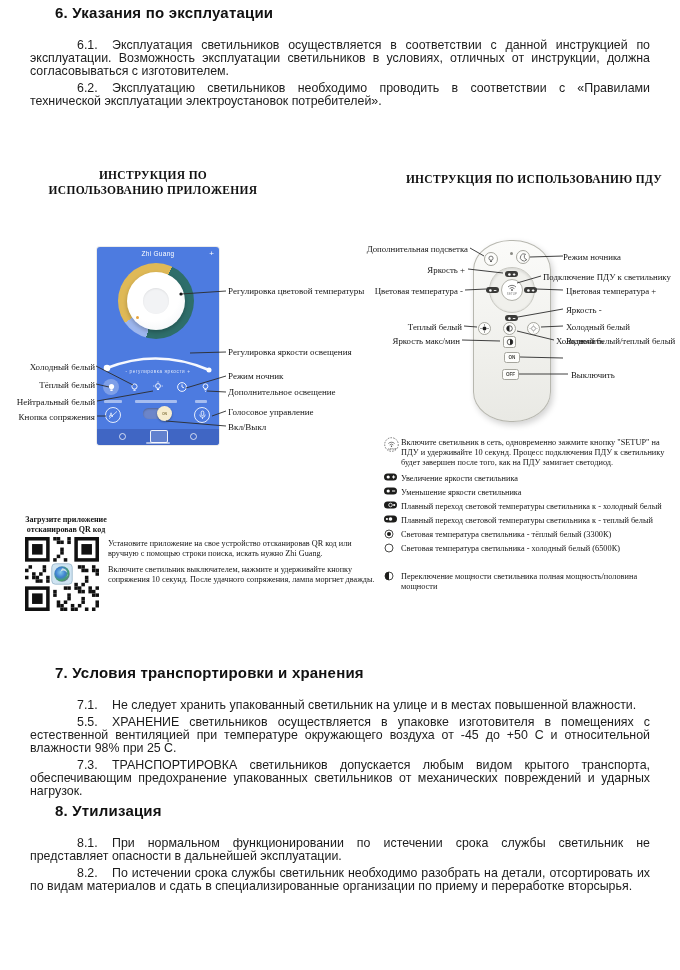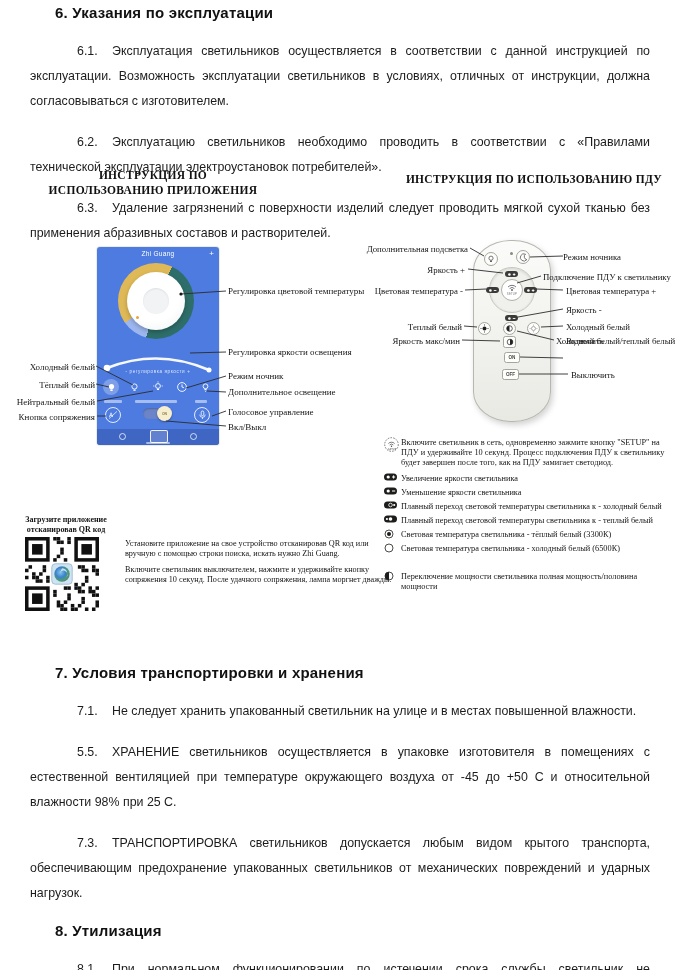--- a/index.html
+++ b/index.html
@@ -2,21 +2,21 @@
 <html style="--app-background: #4d7be0; --app-navbar: #4066c4; --dial-warm: #dfb957; --dial-cool: #2e6e6a;"><head>
 <meta charset="utf-8">
 <style>
   html,body{margin:0;padding:0;background:#888;}
   .page{position:relative;width:680px;height:970px;background:#ffffff;overflow:hidden;
         font-family:"Liberation Sans",sans-serif;color:#1c1c1c;}
   
   .txt{position:absolute;left:0;width:680px;}
   .txt h2{font-size:15px;font-weight:bold;margin:0 0 18px 55px;letter-spacing:.2px;color:#111;}
   .txt h2.h8{margin:4px 0 18px 55px;}
-  .txt p{margin:16px 30px;font-size:12.4px;line-height:25px;text-align:justify;}
+  .txt p{margin:4px 30px;font-size:12.4px;line-height:13px;text-align:justify;}
   .pnum{display:inline-block;width:82px;padding-left:47px;box-sizing:border-box;}
   .col-title{position:absolute;font-family:"Liberation Serif",serif;font-size:11.5px;font-weight:600;
              text-align:center;line-height:15px;letter-spacing:.3px;color:#111;}
   
   .lbl{position:absolute;font-family:"Liberation Serif",serif;font-size:9px;line-height:10px;
        white-space:nowrap;color:#151515;z-index:3;}
   .ra{text-align:right;}
   .rl{font-size:8.8px;}
   .lines{position:absolute;left:0;top:0;z-index:2;pointer-events:none;}
   .lines line{stroke:#2b2b2b;stroke-width:.9;}
@@ -75,33 +75,32 @@
   .sq-btn{position:absolute;background:#fdfdfb;border:1px solid #a5a59d;border-radius:2.5px;box-sizing:border-box;
     display:flex;align-items:center;justify-content:center;font-size:4.6px;font-weight:bold;color:#4a4a46;}
   
   .leg-row{position:absolute;left:384px;display:flex;align-items:flex-start;z-index:3;}
   .leg-ico{flex:0 0 17px;display:flex;justify-content:flex-start;margin-top:-1px;}
   .leg-txt{font-family:"Liberation Serif",serif;font-size:8.3px;line-height:9.8px;color:#151515;width:272px;}
   
   .qr-caption{position:absolute;left:18px;top:515px;width:96px;text-align:center;
     font-family:"Liberation Serif",serif;font-size:8px;line-height:9.5px;color:#151515;font-weight:bold;}
   .qr{position:absolute;left:25px;top:537px;}
-  .qr-note{position:absolute;left:125px;width:268px;font-family:"Liberation Serif",serif;
+  .qr-note{position:absolute;left:108px;width:268px;font-family:"Liberation Serif",serif;
     font-size:8.2px;line-height:10px;color:#151515;}
 </style>
 </head>
 <body>
 
 <div class="page">
 
   <section class="txt" style="top:4px">
     <h2>6.  Указания по эксплуатации</h2>
     <p><span class="pnum">6.1.</span><span>Эксплуатация светильников осуществляется в соответствии с данной инструкцией по эксплуатации. Возможность эксплуатации светильников в условиях, отличных от инструкции,  должна согласовываться с изготовителем.</span></p>
     <p><span class="pnum">6.2.</span><span>Эксплуатацию светильников необходимо проводить в соответствии с «Правилами технической эксплуатации электроустановок потребителей».</span></p>
-    <p><span class="pnum">6.3.</span><span>Удаление загрязнений с поверхности изделий следует проводить мягкой сухой тканью без применения абразивных составов и растворителей.</span></p>
   </section>
 
   <div class="col-title" style="left:42px;top:168px;width:222px">ИНСТРУКЦИЯ ПО ИСПОЛЬЗОВАНИЮ ПРИЛОЖЕНИЯ</div>
   <div class="col-title" style="left:392px;top:172px;width:284px">ИНСТРУКЦИЯ ПО ИСПОЛЬЗОВАНИЮ ПДУ</div>
 
   <div class="phone">
     <div class="ph-titlebar">
       <span class="ph-title">Zhi Guang</span>
       <span class="ph-add">+</span>
     </div>
@@ -506,15 +505,16 @@
   <div class="qr-note" style="top:539px">Установите приложение на свое устройство отсканировав QR код или вручную с помощью строки поиска, искать нужно Zhi Guang.</div>
   <div class="qr-note" style="top:565px">Включите светильник выключателем, нажмите и удерживайте кнопку сопряжения 10 секунд. После удачного сопряжения, лампа моргнет дважды.</div>
 
   <section class="txt" style="top:664px">
     <h2>7.  Условия транспортировки и хранения</h2>
     <p><span class="pnum">7.1.</span><span>Не следует хранить упакованный светильник на улице и в местах повышенной влажности.</span></p>
     <p><span class="pnum">5.5.</span><span>ХРАНЕНИЕ светильников осуществляется в упаковке изготовителя в помещениях с естественной вентиляцией при температуре окружающего воздуха от -45 до +50 С и относительной влажности 98% при 25 С.</span></p>
     <p><span class="pnum">7.3.</span><span>ТРАНСПОРТИРОВКА светильников допускается любым видом крытого транспорта, обеспечивающим предохранение упакованных светильников от механических повреждений и ударных нагрузок.</span></p>
     <h2 class="h8">8.  Утилизация</h2>
     <p><span class="pnum">8.1.</span><span>При нормальном функционировании по истечении срока службы светильник не представляет опасности в дальнейшей эксплуатации.</span></p>
+    <p><span class="pnum">8.2.</span><span>По истечении срока службы светильник необходимо разобрать на детали, отсортировать их по видам материалов и сдать в специализированные организации по приему и переработке вторсырья.</span></p>
   </section>
 
 </div>
 
 </body></html>

